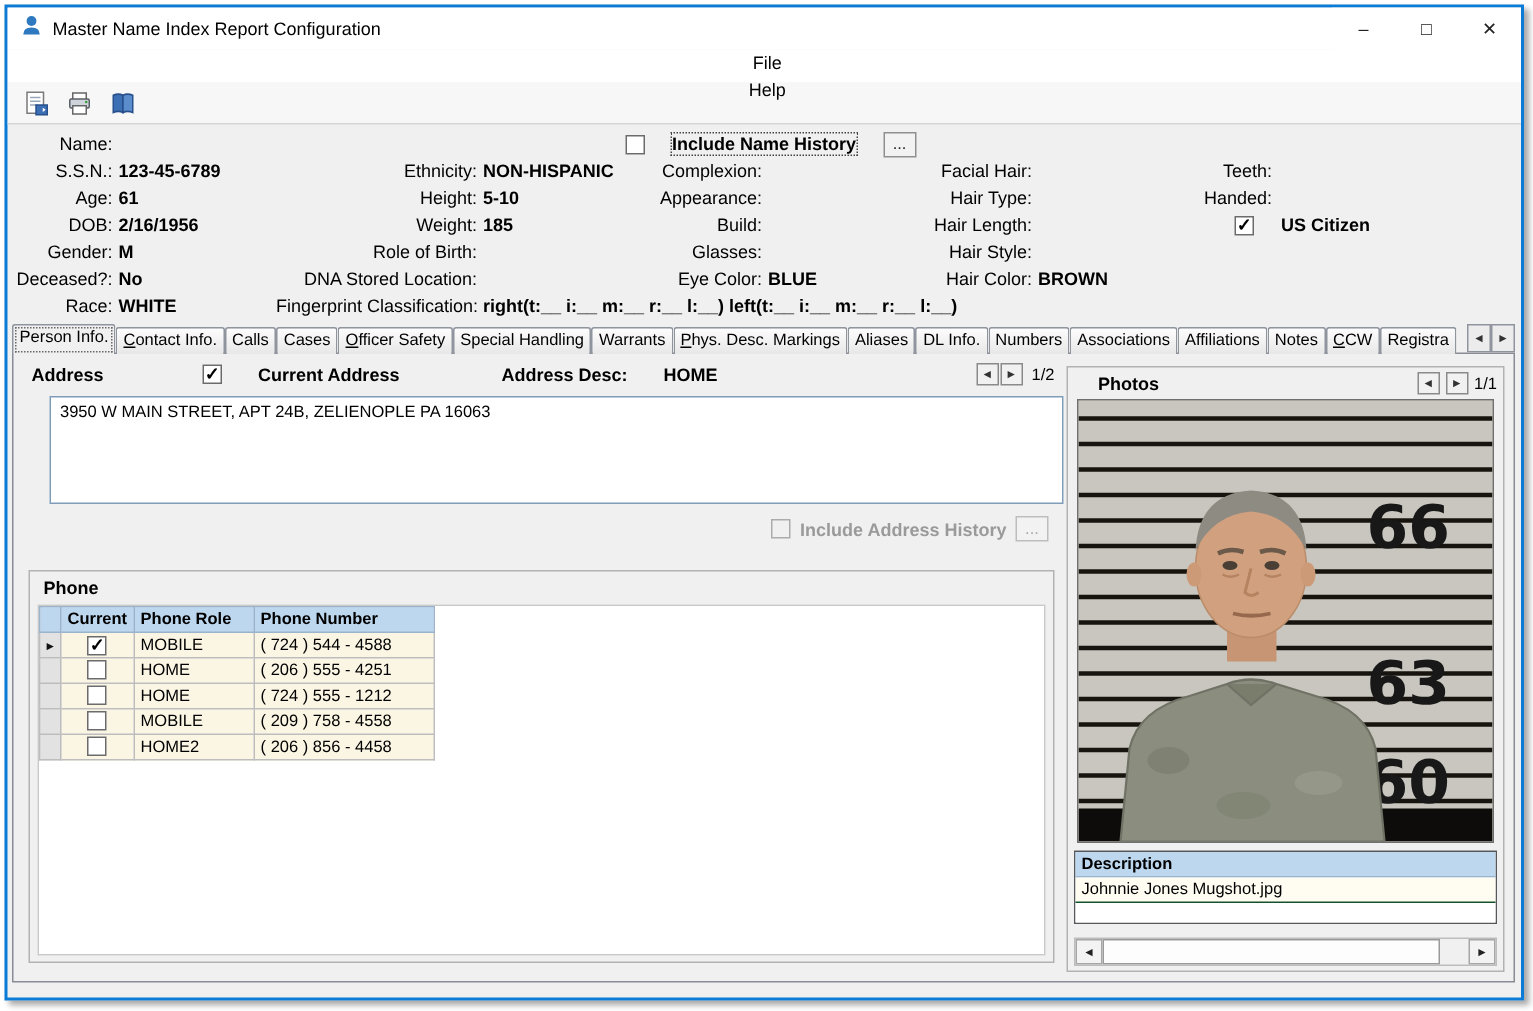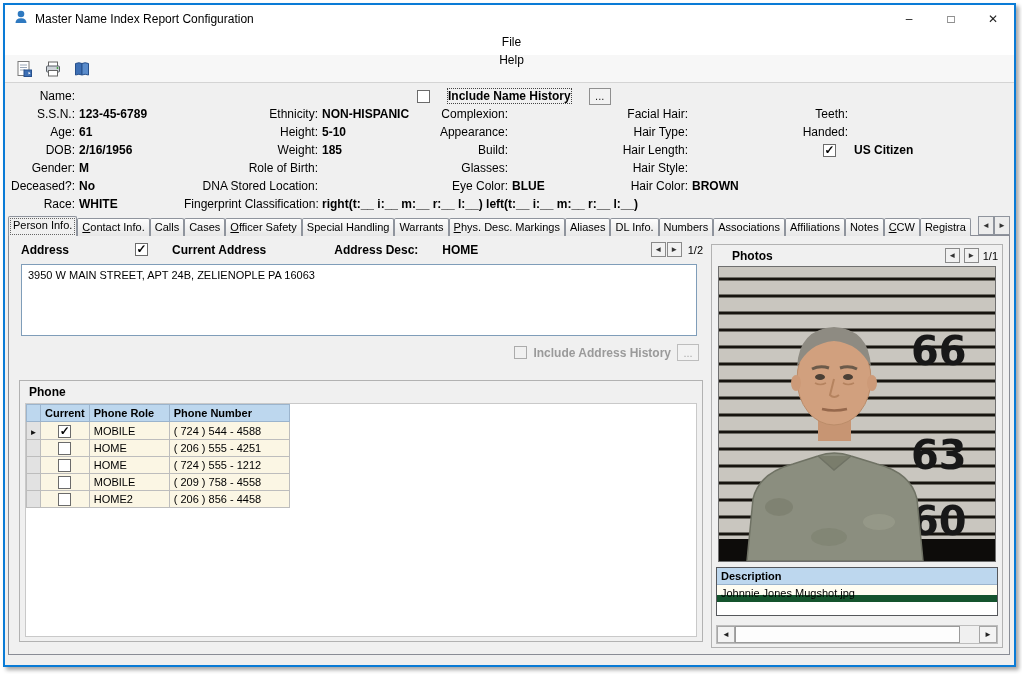--- a/index.html
+++ b/index.html
@@ -48,21 +48,21 @@
   .tsbtn { width:16px; height:19px; border:1px solid #8f949d; background:#ececec; font-size:8px; color:#333; padding:0; }
 
   
   .content-panel { position:absolute; top:230px; left:3px; width:1002px; height:420px; border:1px solid #898c95; background:#f0f0f0; }
   .section-label { font-weight:bold; font-size:12px; color:#000; }
   .navbtn { width:15px; height:15px; border:1px solid #8a8a8a; background:#f1f1f1; font-size:8px; line-height:12px; color:#333; padding:0; }
   .pager { font-size:11px; color:#000; }
 
   
   .addr-header { position:absolute; left:12px; top:6px; width:682px; display:flex; align-items:center; gap:24px; }
-  .address-box { position:absolute; left:12px; top:28px; width:676px; height:72px; background:#fff; border:1px solid #7f9db9; font-size:11px; padding:4px 6px; color:#000; }
+  .address-box { position:absolute; left:24px; top:28px; width:676px; height:72px; background:#fff; border:1px solid #7f9db9; font-size:11px; padding:4px 6px; color:#000; }
   .include-addr { position:absolute; left:12px; top:108px; width:678px; display:flex; justify-content:flex-end; align-items:center; gap:6px; font-size:12px; }
 
   
   .phone-group { position:absolute; left:10px; top:144px; width:684px; height:262px; border:1px solid #b2b2b2; }
   .phone-label { position:absolute; left:9px; top:4px; }
   .phone-grid { position:absolute; left:5px; top:22px; width:672px; height:234px; background:#fff; border:1px solid #c9c9c9; }
   table.phone-table { border-collapse:collapse; font-size:11px; }
   .phone-table th { background:#bdd7ee; border:1px solid #9bb4cd; font-weight:bold; text-align:left; padding:1px 4px; height:17px; color:#000; }
   .phone-table td { background:#fbf6e4; border:1px solid #bdbdbd; padding:1px 4px; height:17px; color:#000; }
   .phone-table .sel { width:14px; background:#e2e2e2; padding:0; text-align:center; }
@@ -70,21 +70,21 @@
   .phone-table td.cur { text-align:center; }
   .row-marker { font-size:8px; color:#111; }
 
   
   .photos-group { position:absolute; left:702px; top:8px; width:292px; height:404px; border:1px solid #b2b2b2; }
   .photos-header { position:absolute; left:20px; top:3px; right:4px; display:flex; align-items:center; }
   .photos-header .navwrap { margin-left:auto; display:flex; align-items:center; gap:4px; }
   .photo-frame { position:absolute; left:6px; top:21px; width:278px; height:296px; border:1px solid #6f6f6f; background:#c9c6bf; }
   .desc-box { position:absolute; left:4px; top:322px; width:282px; border:1px solid #55575b; background:#fff; }
   .desc-header { background:#bdd7ee; border-bottom:1px solid #9bb4cd; font-weight:bold; font-size:11px; padding:2px 4px; color:#000; }
-  .desc-row { background:#fffdf2; font-size:11px; padding:2px 4px; border-bottom:7px solid #14532d; color:#000; height:17px; }
+  .desc-row { background:#fffdf2; font-size:11px; padding:2px 4px; border-bottom:1px solid #14532d; color:#000; height:17px; }
   .desc-filler { height:13px; background:#fff; }
   .hscrollbar { position:absolute; left:4px; top:380px; width:282px; height:19px; background:#f0f0f0; border:1px solid #bdbdbd; display:flex; }
   .sbbtn { width:18px; height:17px; border:1px solid #a6a6a6; background:#f3f3f3; font-size:8px; color:#222; padding:0; }
   .sbthumb { width:225px; height:17px; border:1px solid #9a9a9a; background:#fdfdfd; }
   .sbtrack { flex:1; }
 </style>
 </head>
 <body>
 
 <div class="window">

